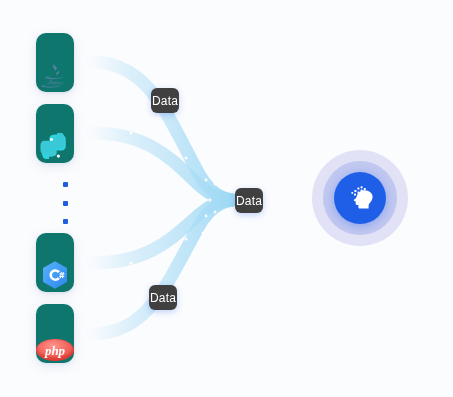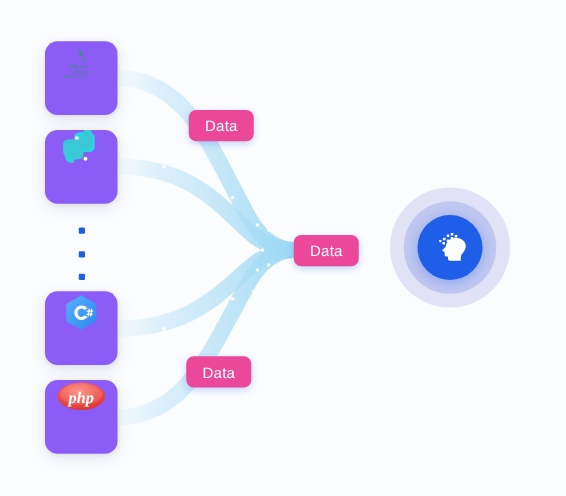--- a/index.html
+++ b/index.html
@@ -20,28 +20,28 @@
   #flow-svg {
     position: absolute;
     left: 0; top: 0;
     width: 453px;
     height: 397px;
   }
 
   
   .lang-card {
     position: absolute;
-    width: 58px;
+    width: 38px;
     height: 59px;
-    background: #8b5cf6;
+    background: #0f766e;
     border-radius: 10px;
     box-shadow: 0 3px 12px rgba(90,110,160,0.15),
                 0 1px 3px rgba(90,110,160,0.10);
     display: flex;
-    align-items: flex-start;
+    align-items: flex-end;
     justify-content: center;
     z-index: 6;
   }
   .lang-card svg { display: block; }
 
   
   #ellipsis {
     position: absolute;
     left: 61px;
     top: 182px;
@@ -57,22 +57,22 @@
     width: 5px;
     height: 5px;
     background: #1d5fe0;
     border-radius: 1px;
   }
 
   
   .data-pill {
     position: absolute;
     height: 25px;
-    padding: 0 13px;
-    background: #ec4899;
+    padding: 0 1px;
+    background: #404040;
     color: #ffffff;
     border-radius: 6px;
     font-size: 12px;
     letter-spacing: 0.2px;
     display: flex;
     align-items: center;
     justify-content: center;
     z-index: 8;
     box-shadow: 0 2px 6px rgba(19,88,240,0.25);
     white-space: nowrap;

